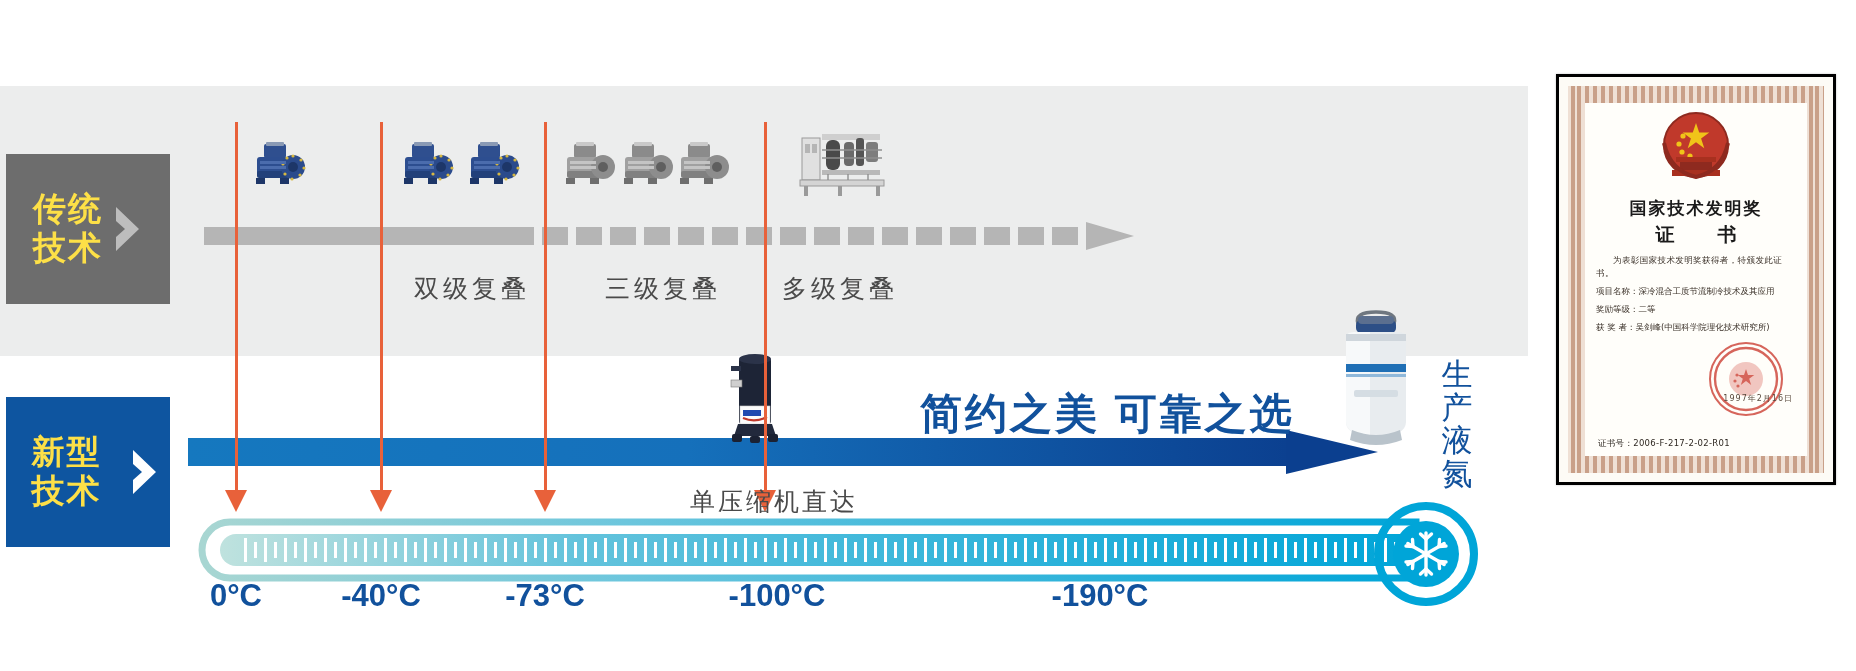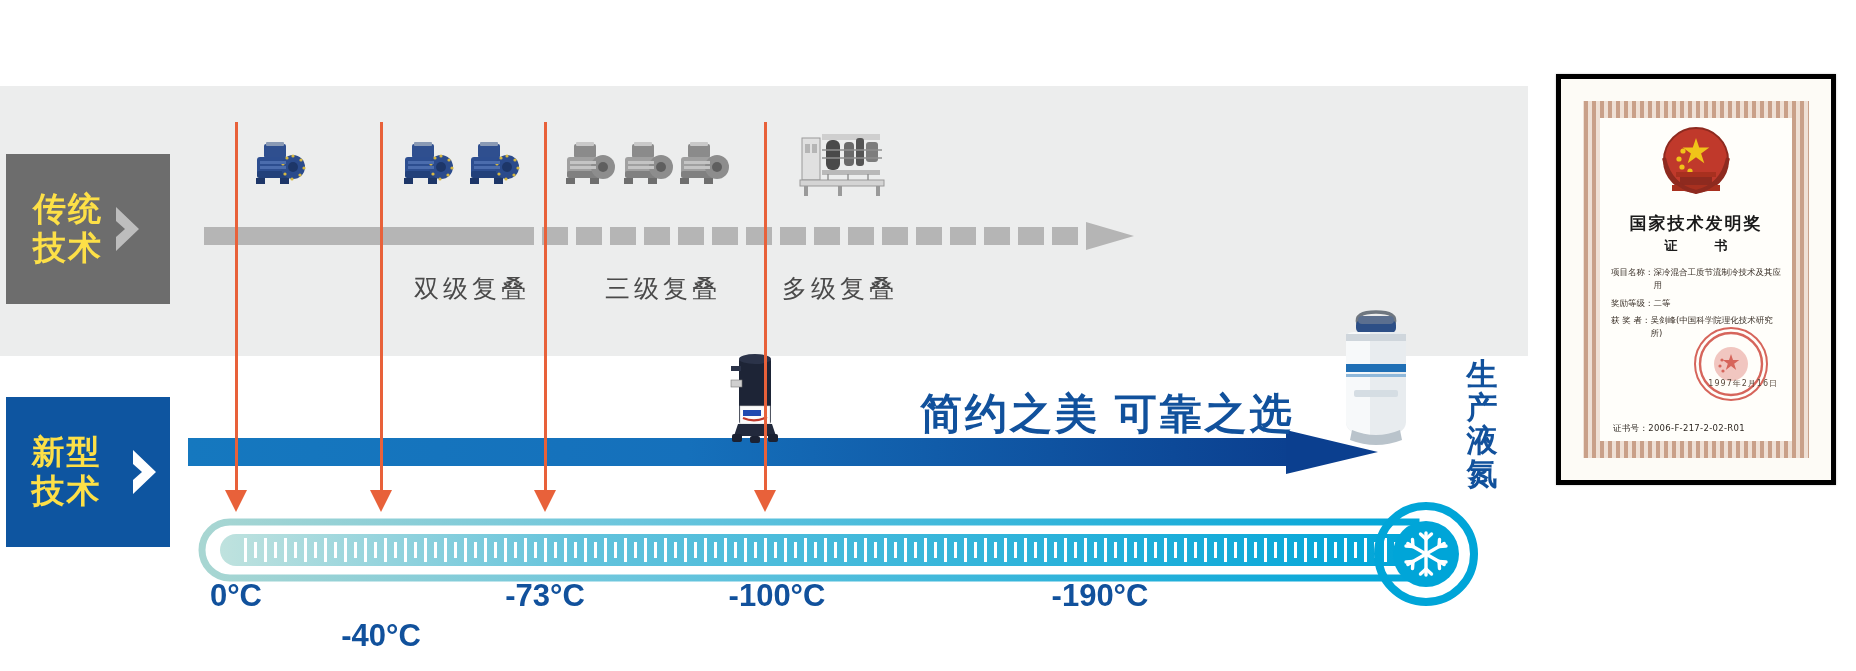--- a/index.html
+++ b/index.html
@@ -60,66 +60,65 @@
     position:absolute; left:920px; top:386px;
     font-size:42px; color:#11519c; font-weight:bold;
     letter-spacing:3px; white-space:nowrap;
   }
   .single-comp-label {
     position:absolute; left:690px; top:485px;
     font-size:25px; color:#4a4a4a; letter-spacing:3px; white-space:nowrap;
   }
   .ln2-label {
     position:absolute; left:1437px; top:358px;
-    font-size:31px; color:#11519c; font-weight:bold;
+    font-size:31px; color:#11519c; font-weight:normal;
     width:40px; line-height:1.07; letter-spacing:0px;
     text-align:center;
-    margin-left:25px;
   }
 
   
   .thermo { position:absolute; left:196px; top:518px; width:1260px; height:66px; }
 
   
   .temp-label {
     position:absolute; top:578px; font-size:31px; font-weight:bold;
     color:#11519c; white-space:nowrap; transform:translateX(-50%);
     font-family:"Liberation Sans","DejaVu Sans",sans-serif;
   }
 
   
   .equip { position:absolute; }
 
   
   .cert {
     position:absolute; left:1556px; top:74px; width:280px; height:411px;
-    background:#fdfbf6; border:5px solid #000000;
+    background:#fdfbf6; border:3px solid #000000;
     box-shadow:0 0 2px rgba(0,0,0,.25);
-    padding:22px;
+    padding:9px;
   }
   .cert-inner {
     width:100%; height:100%; border:9px solid transparent;
     background-image:
       repeating-linear-gradient(90deg,#c9a089 0 4px,#efe0d5 4px 8px),
       repeating-linear-gradient(90deg,#b4725e 0 3px,#e8d3c6 3px 7px);
     background-clip:border-box;
     position:relative;
     padding:2px;
   }
   .cert-paper {
     position:absolute; inset:8px; background:#fffefa; overflow:hidden;
     display:flex; flex-direction:column; align-items:center;
   }
   .cert-emblem { width:88px; height:84px; margin-top:6px; }
   .cert-t1 {
     font-size:17px; font-weight:bold; color:#1a1a1a; letter-spacing:2px;
     margin-top:4px; font-family:"DejaVu Sans","Liberation Sans",sans-serif;
   }
   .cert-t2 {
-    font-size:13px; font-weight:bold; color:#1a1a1a; letter-spacing:12px;
+    font-size:19px; font-weight:bold; color:#1a1a1a; letter-spacing:12px;
     margin-top:2px; text-indent:12px;
     font-family:"DejaVu Sans","Liberation Sans",sans-serif;
   }
   .cert-body { width:100%; padding:6px 11px 0 11px; }
   .cert-p {
     font-size:8.5px; color:#3a3028; line-height:1.55; letter-spacing:.4px;
     font-family:"DejaVu Sans","Liberation Sans",sans-serif;
   }
   .cert-p.indent { text-indent:17px; }
   .cert-row { display:flex; font-size:8.5px; color:#3a3028; line-height:1.5;
@@ -400,20 +399,21 @@
   <div class="arrow-head" style="left:370px;top:490px;"></div>
 
   <div class="vline" style="left:544px;top:122px;height:370px;"></div>
   <div class="arrow-head" style="left:534px;top:490px;"></div>
 
   <div class="vline" style="left:764px;top:122px;height:370px;"></div>
   <div class="arrow-head" style="left:754px;top:490px;"></div>
 
   <div class="blue-slogan">简约之美  可靠之选</div>
 
+  <div class="single-comp-label">单压缩机直达</div>
 
   <div class="ln2-label">生产液氮</div>
 
   <div class="thermo">
     <svg width="1260" height="66" viewBox="0 0 1260 66">
       <defs>
         <linearGradient id="thermoOuter" x1="0" y1="0" x2="1" y2="0">
           <stop offset="0%" stop-color="#a8d6d2"></stop>
           <stop offset="35%" stop-color="#6cc6dd"></stop>
           <stop offset="100%" stop-color="#00a5d8"></stop>
@@ -565,21 +565,21 @@
           <path d="M67 61.5 L67.5 68.5"></path>
         <path d="M41 61.5 L34 62"></path>
           <path d="M41 61.5 L40.5 68.5"></path>
         <path d="M67 46.5 L74 46"></path>
           <path d="M67 46.5 L67.5 39.5"></path>
       </g>
     </svg>
   </div>
 
   <div class="temp-label" style="left:236px;">0°C</div>
-  <div class="temp-label" style="left:381px;margin-top:40px;">-40°C</div>
+  <div class="temp-label" style="left:381px;">-40°C</div>
   <div class="temp-label" style="left:545px;">-73°C</div>
   <div class="temp-label" style="left:765px;margin-left:12px;">-100°C</div>
   <div class="temp-label" style="left:1100px;">-190°C</div>
 
   <div class="cert">
     <div class="cert-inner">
       <div class="cert-paper">
 
         <span class="cert-emblem">
           <svg width="88" height="84" viewBox="0 0 88 84">
@@ -594,20 +594,21 @@
             <rect x="28" y="53" width="32" height="8" fill="#8e2a1f"></rect>
             <rect x="20" y="61" width="48" height="6" fill="#a8301f"></rect>
             <path d="M12 34 q6 28 32 34 q26 -6 32 -34" fill="none" stroke="#8e2a1f" stroke-width="4"></path>
           </svg>
         </span>
 
         <div class="cert-t1">国家技术发明奖</div>
         <div class="cert-t2">证　书</div>
 
         <div class="cert-body">
+          <div class="cert-p indent">为表彰国家技术发明奖获得者，特颁发此证书。</div>
 
           <div class="cert-row">
             <span class="k">项目名称：</span>
             <span class="v">深冷混合工质节流制冷技术及其应用</span>
           </div>
           <div class="cert-row">
             <span class="k">奖励等级：</span>
             <span class="v">二等</span>
           </div>
           <div class="cert-row">

